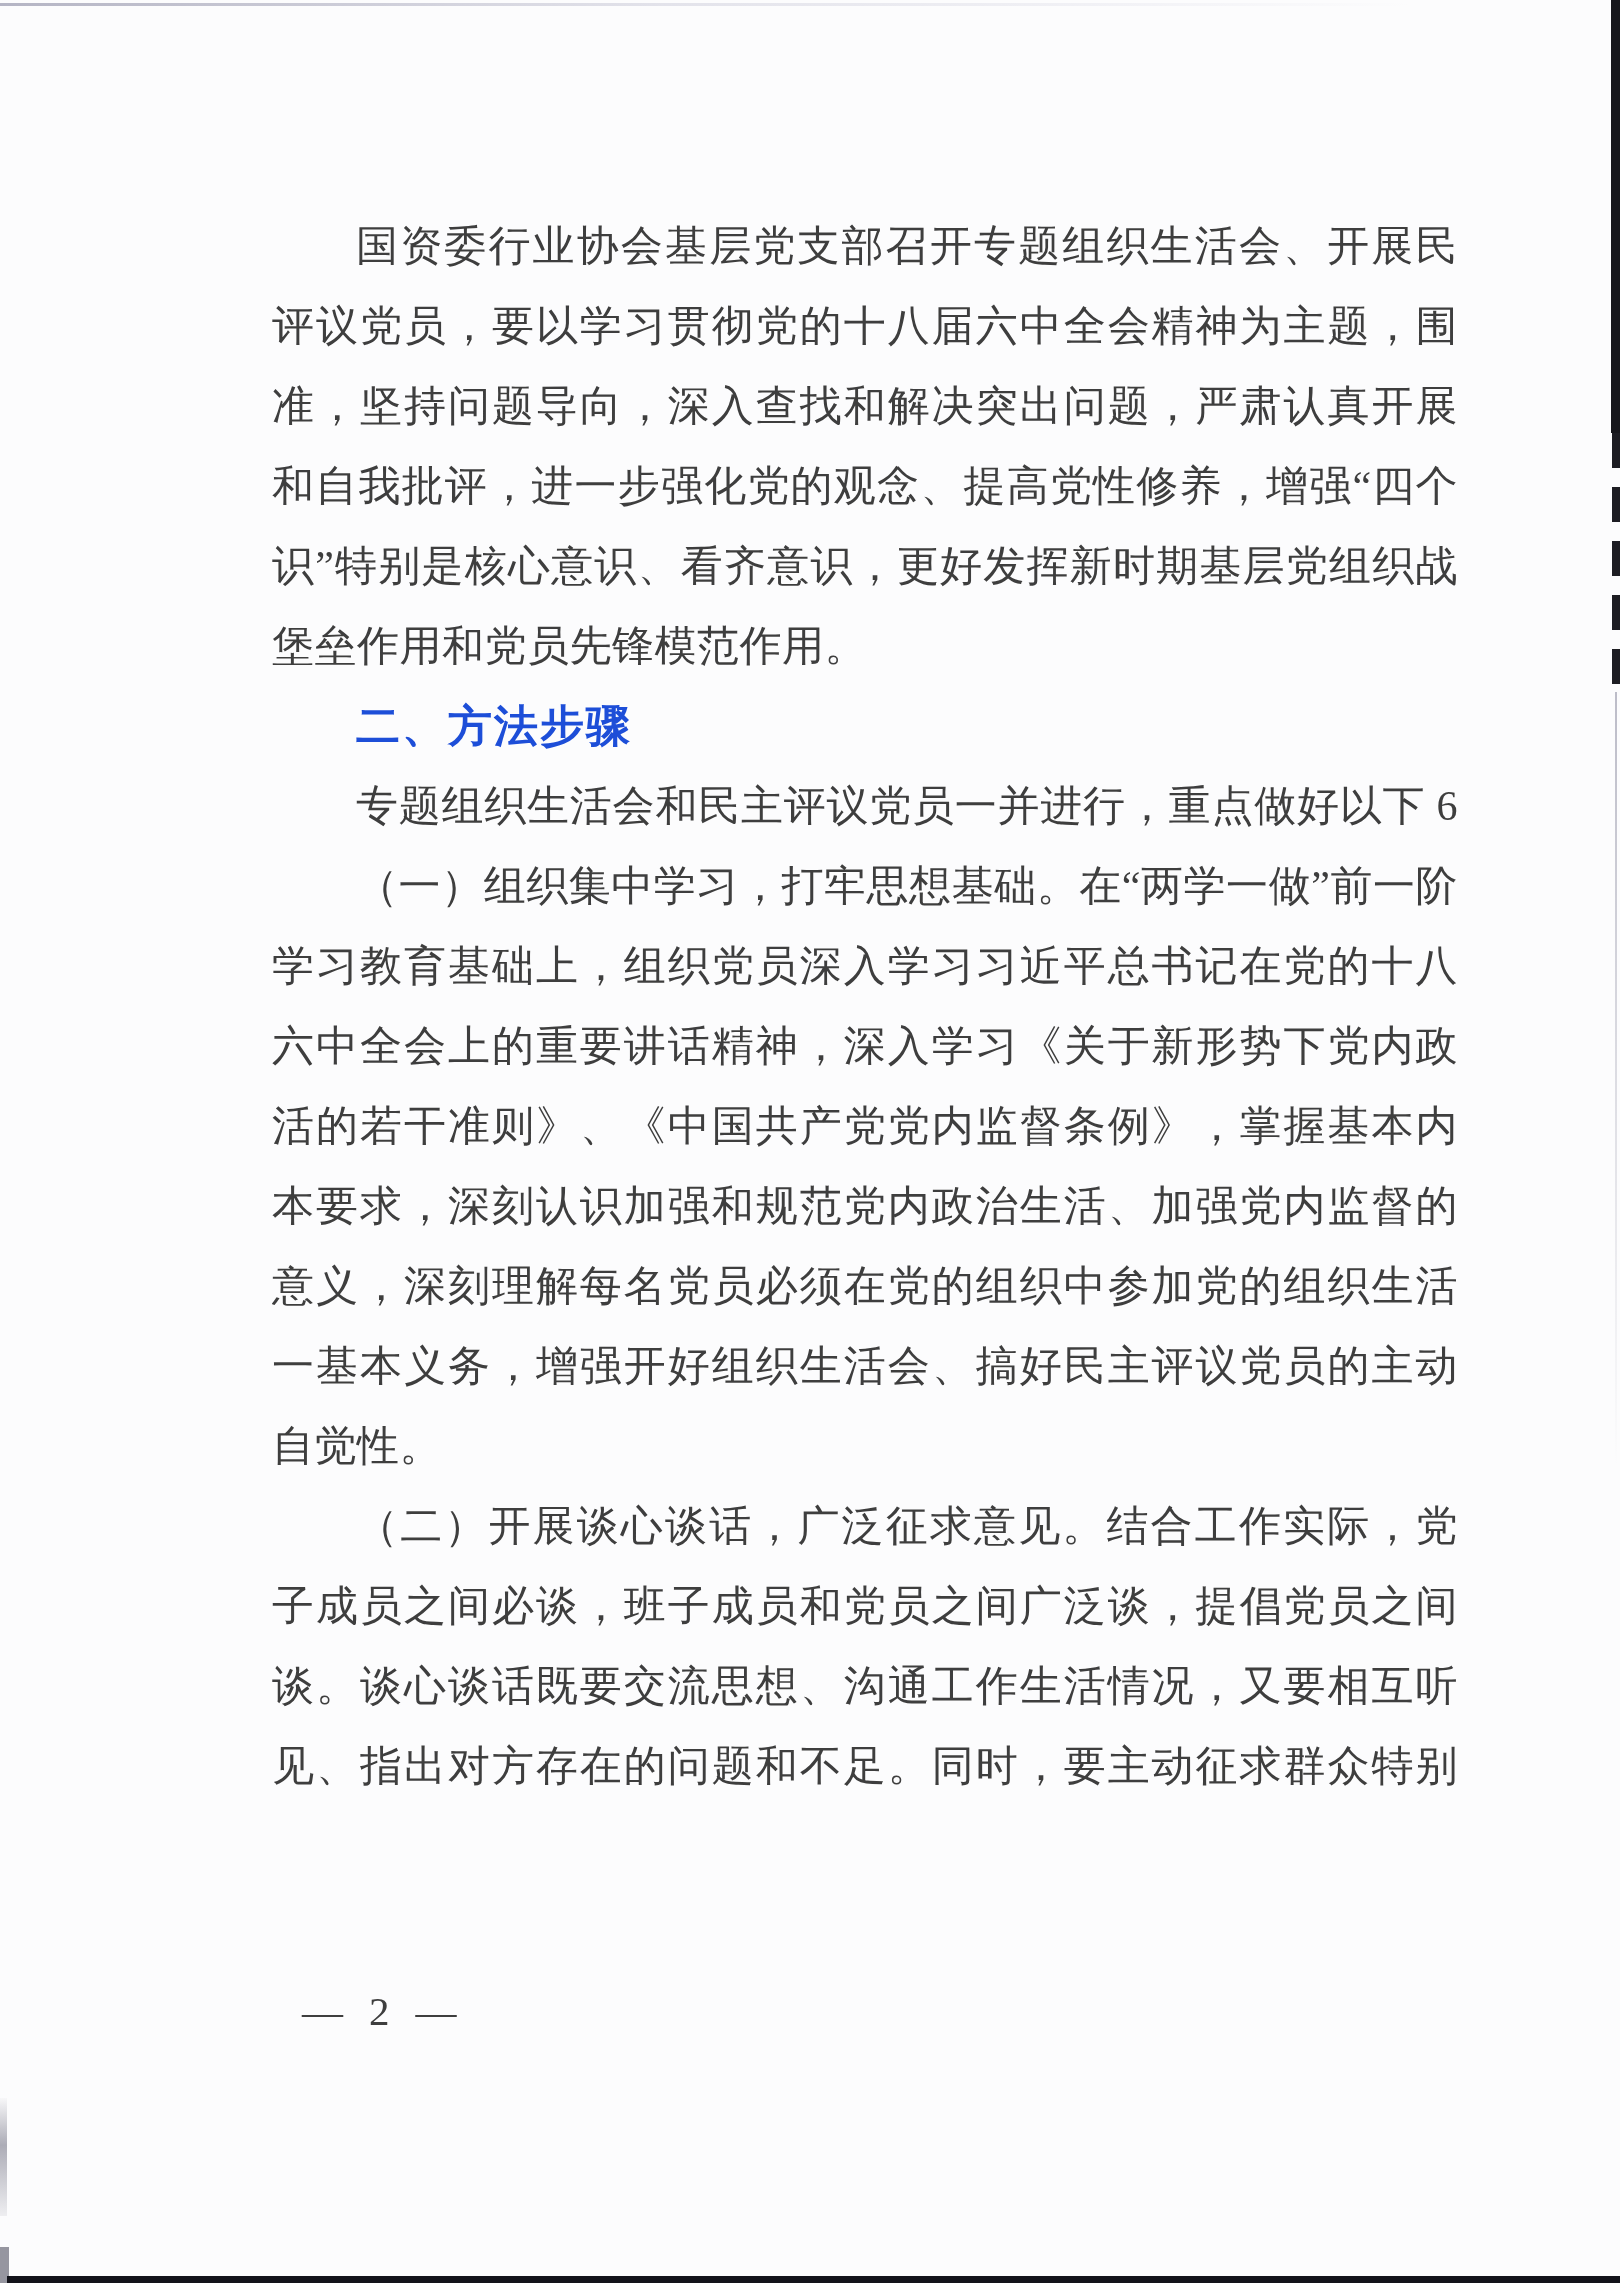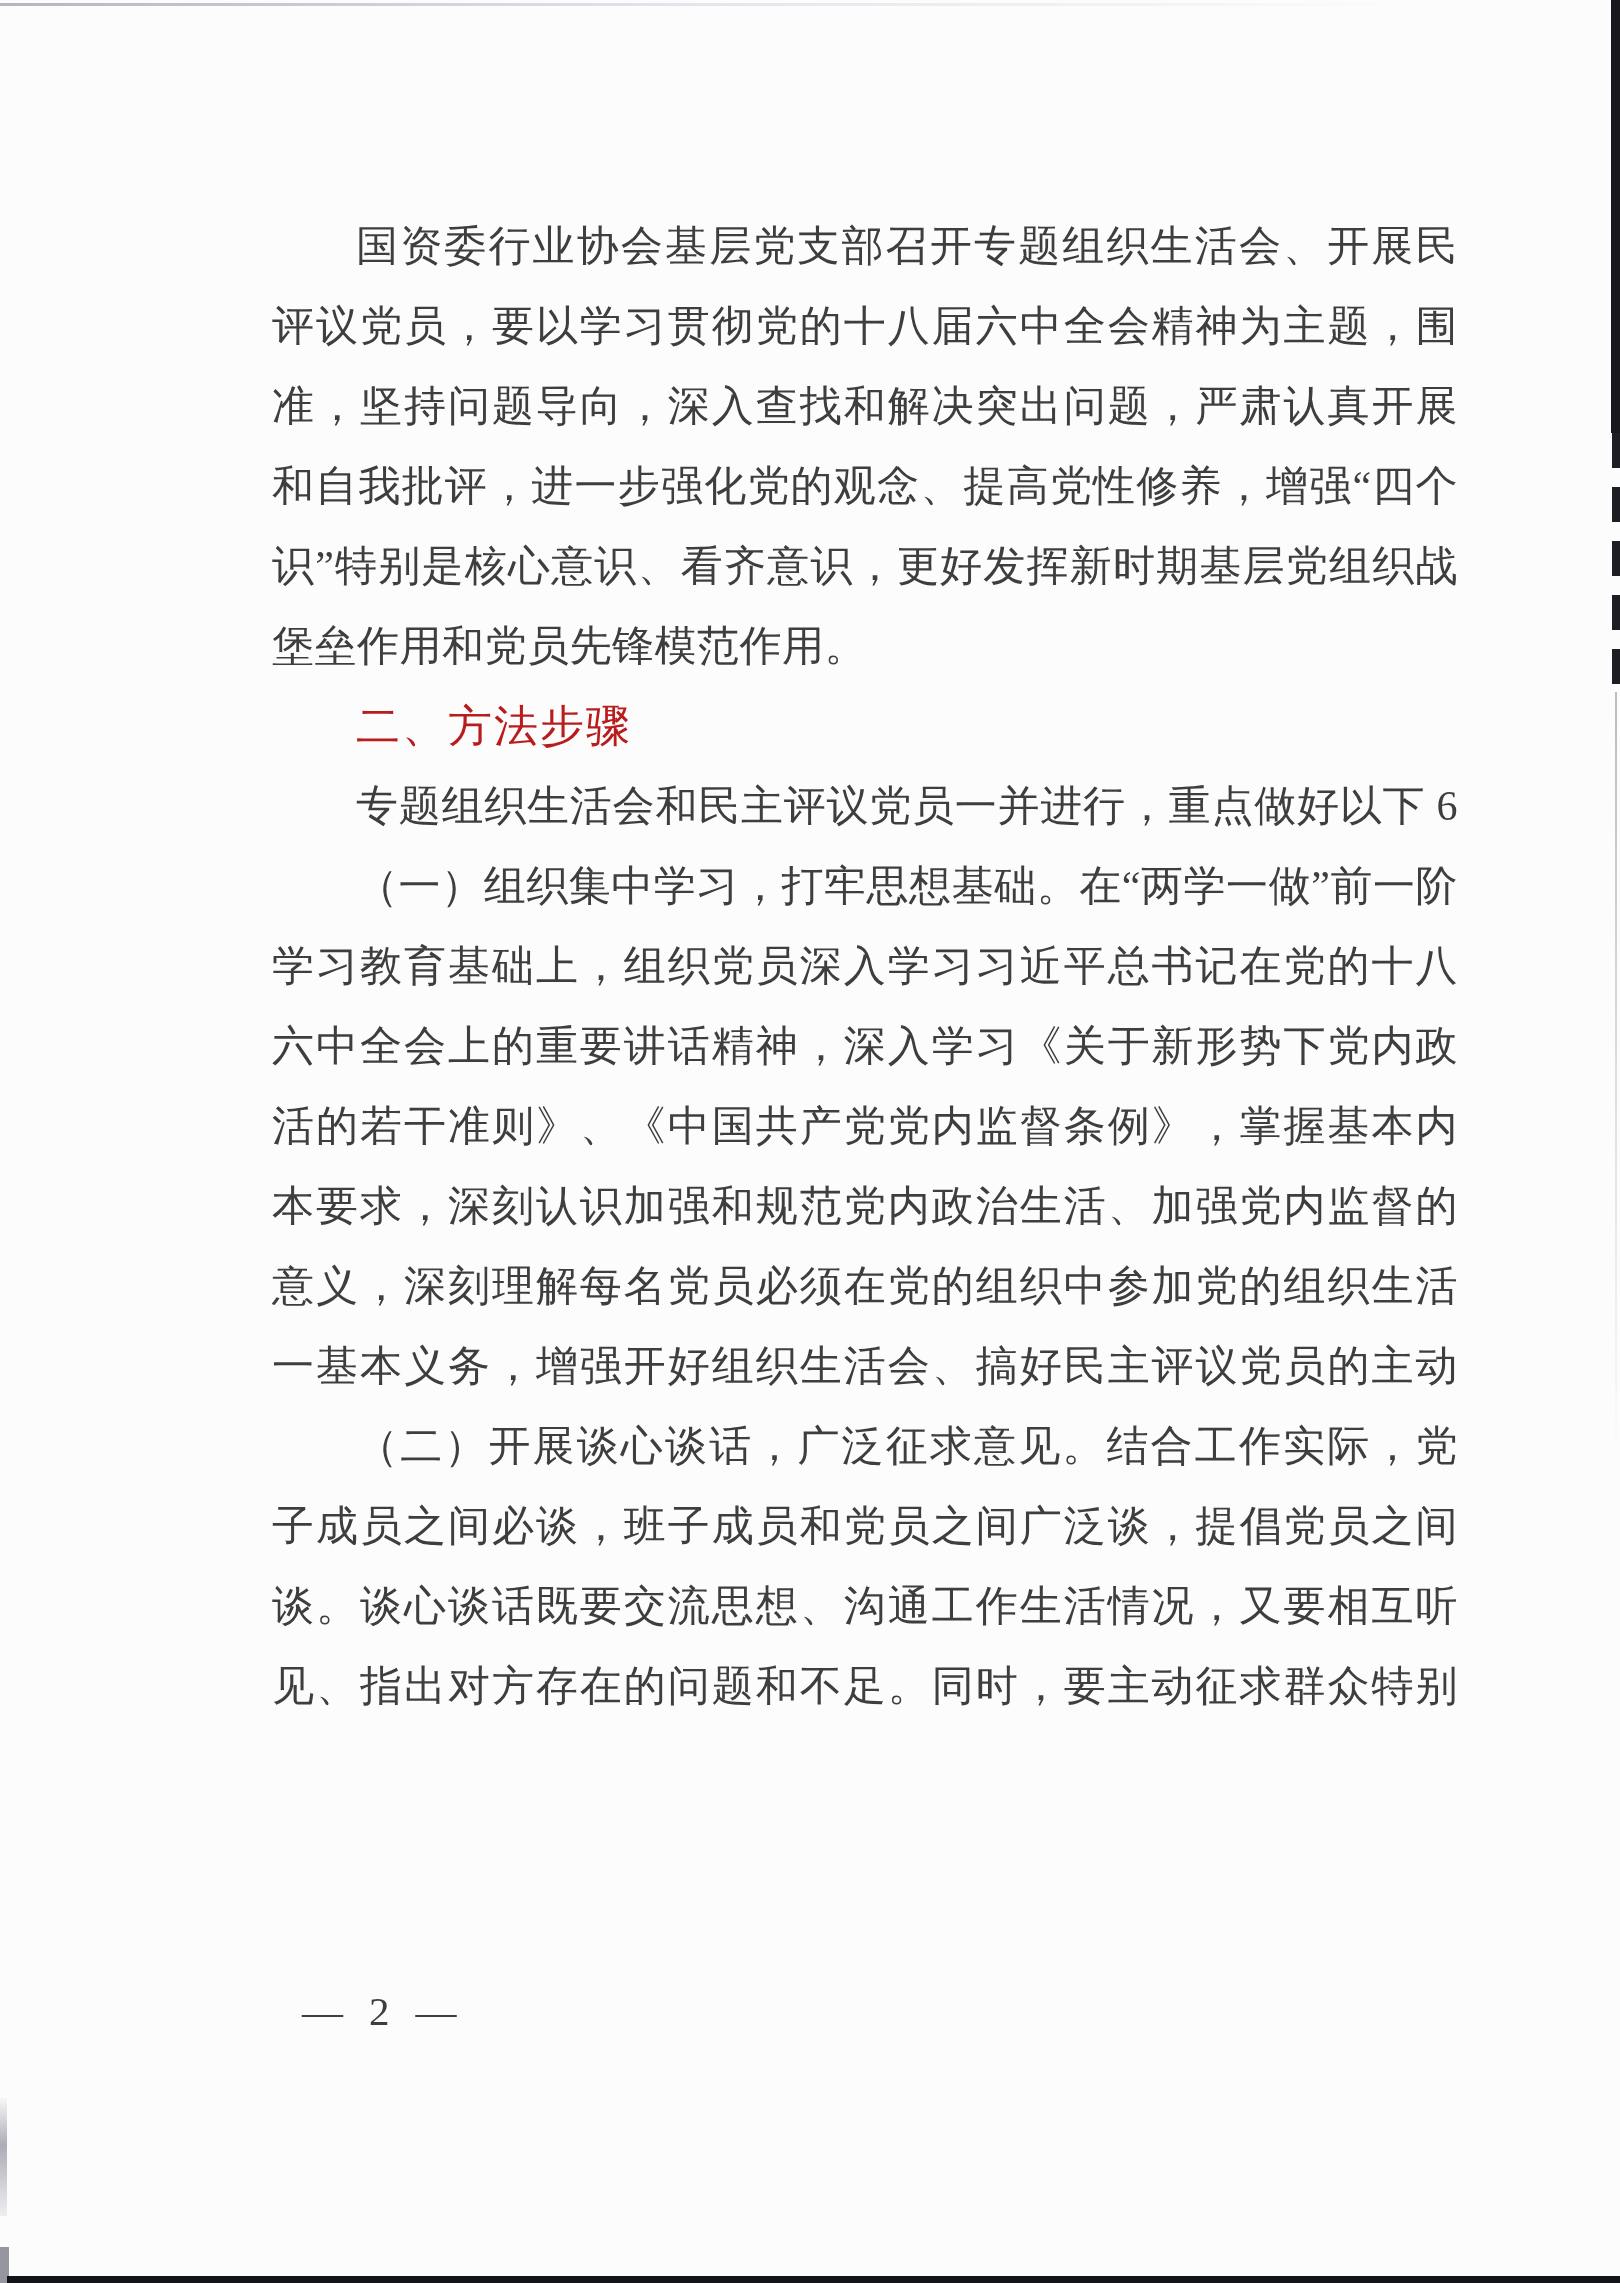--- a/index.html
+++ b/index.html
@@ -34,22 +34,22 @@
   }
   .line.justify {
     text-align: justify;
     text-align-last: justify;
   }
   .line.indent {
     text-indent: 84px;
   }
   .line.heading {
     font-family: "Liberation Sans", "DejaVu Sans", sans-serif;
-    font-weight: 400;
-    color: #b91c1c;
+    font-weight: 700;
+    color: #1d4ed8;
     font-size: 44px;
     letter-spacing: 2px;
   }
   .footer {
     position: absolute;
     left: 302px;
     top: 1982px;
     font-size: 41px;
     line-height: 59px;
     color: #3e3e3e;
@@ -133,20 +133,21 @@
       <div class="line">堡垒作用和党员先锋模范作用。</div>
       <div class="line indent heading">二、方法步骤</div>
       <div class="line indent justify">专题组织生活会和民主评议党员一并进行，重点做好以下 6</div>
       <div class="line indent justify">（一）组织集中学习，打牢思想基础。在“两学一做”前一阶段</div>
       <div class="line justify">学习教育基础上，组织党员深入学习习近平总书记在党的十八届</div>
       <div class="line justify">六中全会上的重要讲话精神，深入学习《关于新形势下党内政治生</div>
       <div class="line justify">活的若干准则》、《中国共产党党内监督条例》，掌握基本内容和基</div>
       <div class="line justify">本要求，深刻认识加强和规范党内政治生活、加强党内监督的重大</div>
       <div class="line justify">意义，深刻理解每名党员必须在党的组织中参加党的组织生活这</div>
       <div class="line justify">一基本义务，增强开好组织生活会、搞好民主评议党员的主动性、</div>
+      <div class="line">自觉性。</div>
       <div class="line indent justify">（二）开展谈心谈话，广泛征求意见。结合工作实际，党支部班</div>
       <div class="line justify">子成员之间必谈，班子成员和党员之间广泛谈，提倡党员之间相互</div>
       <div class="line justify">谈。谈心谈话既要交流思想、沟通工作生活情况，又要相互听取意</div>
       <div class="line justify">见、指出对方存在的问题和不足。同时，要主动征求群众特别是服</div>
     </div>
 
   <div class="footer">— 2 —</div>
 
 </div>
 

